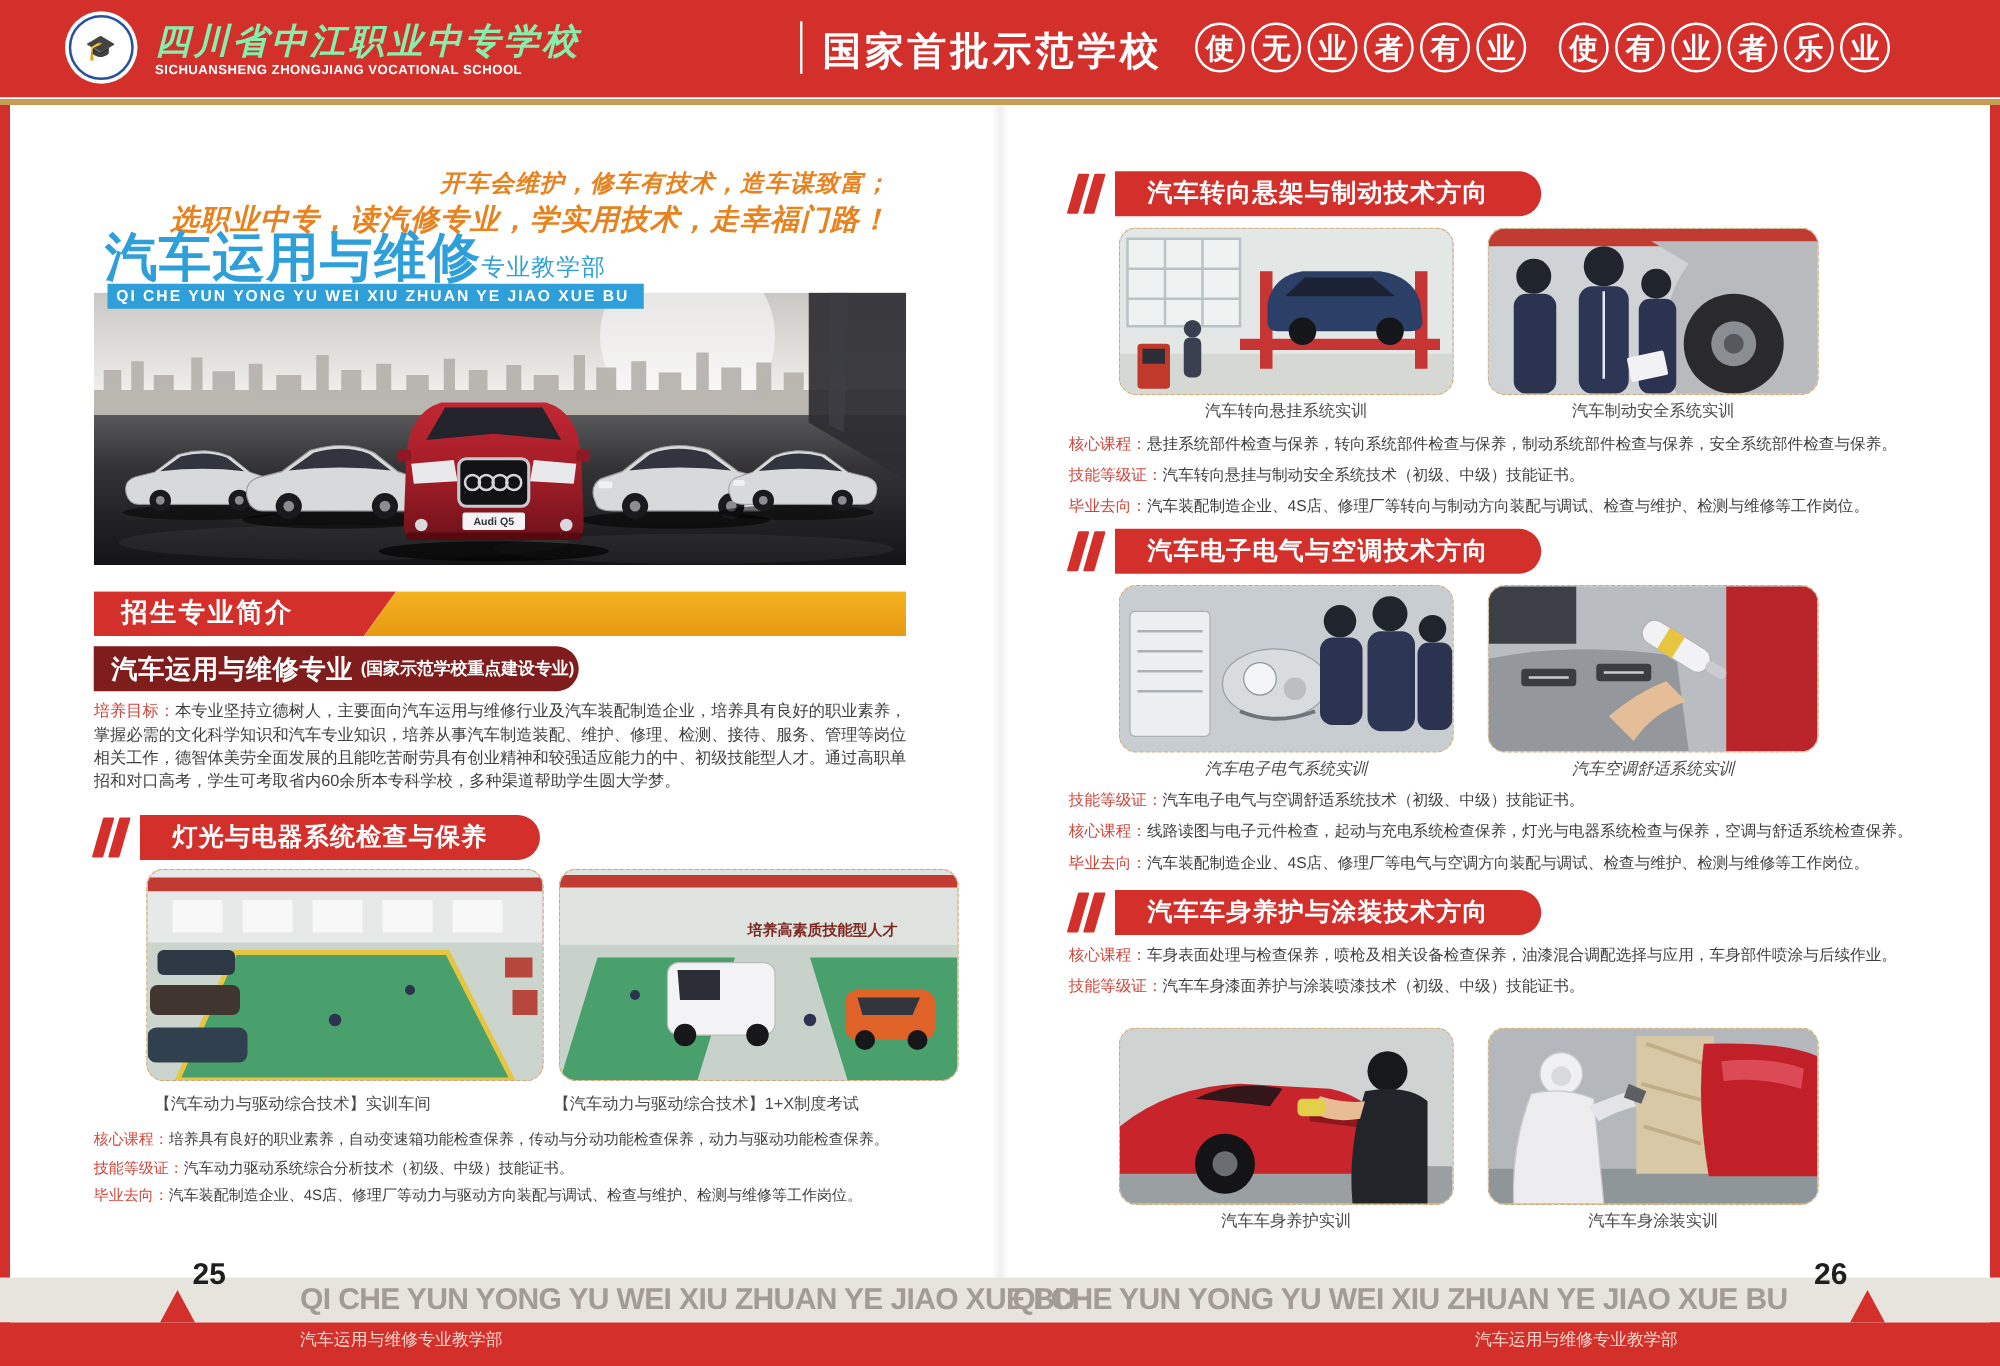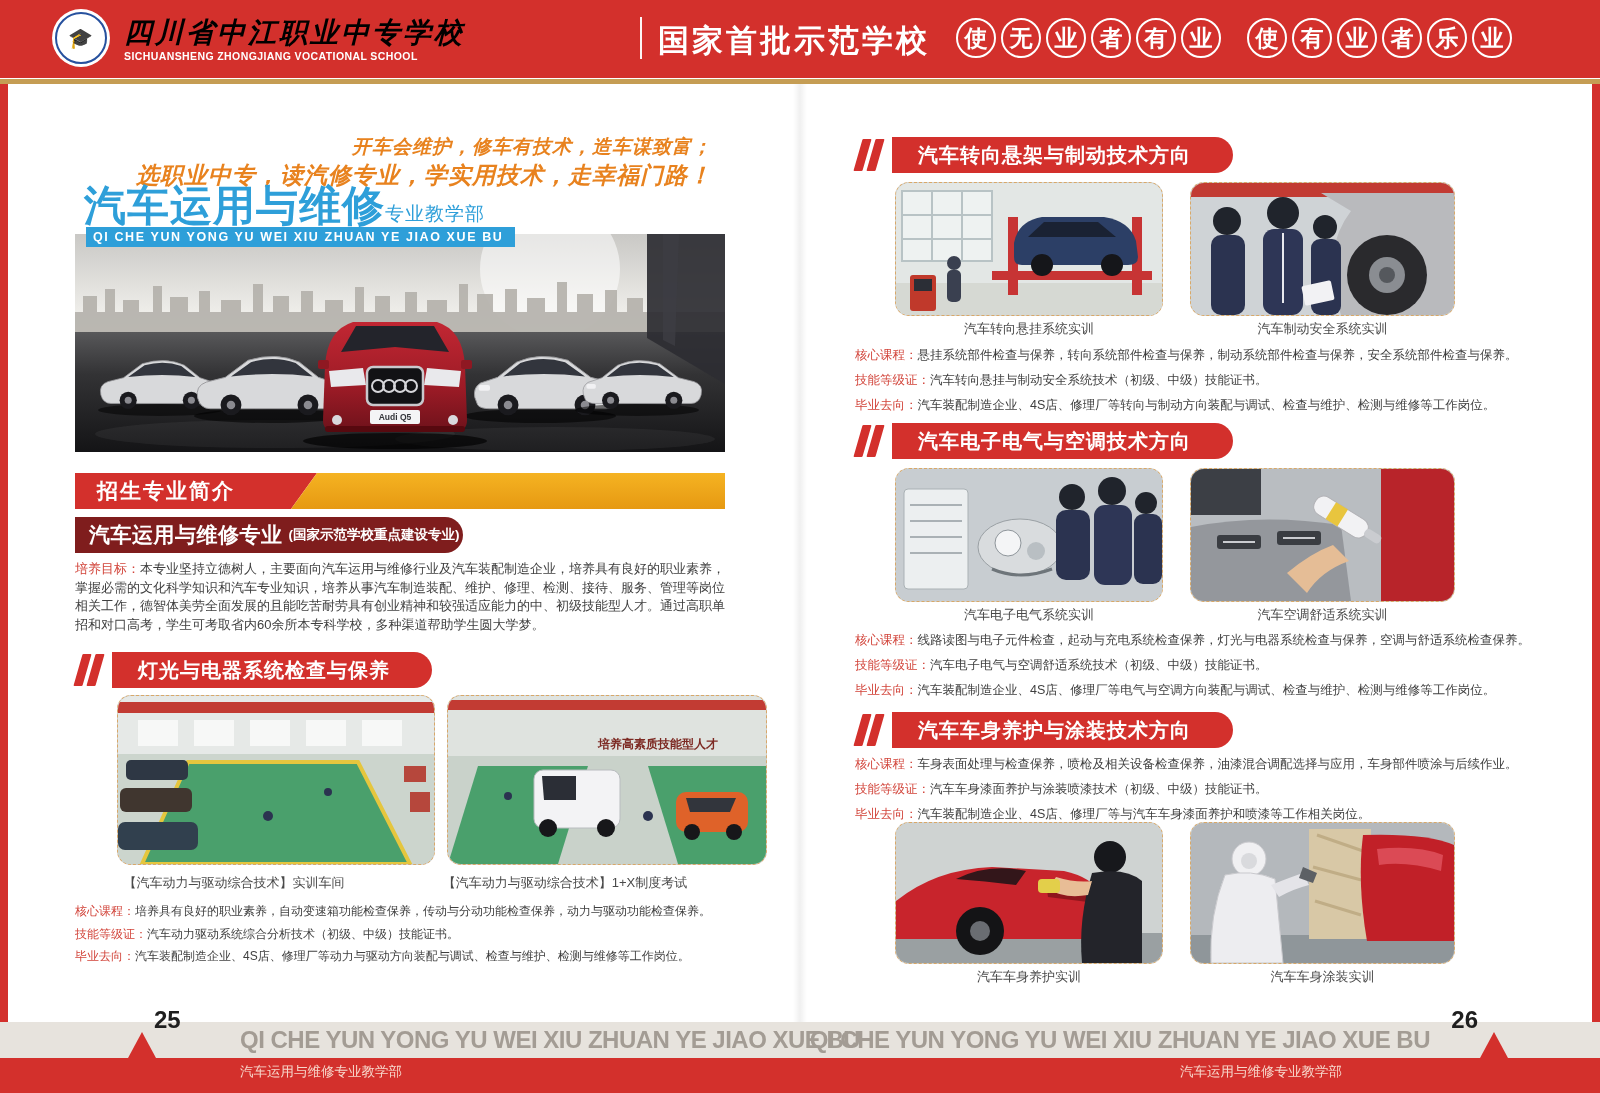--- a/index.html
+++ b/index.html
@@ -6,21 +6,21 @@
   .page{position:relative;width:1600px;height:1093px;background:#fff;overflow:hidden;
         font-family:"Liberation Sans","DejaVu Sans",sans-serif;}
   
   .header{position:absolute;left:0;top:0;width:1600px;height:78px;background:#d3302c;}
   .gold-line{position:absolute;left:0;top:78px;width:1600px;height:6px;
              background:linear-gradient(#ffffff 0 1px,#c59d54 1px 6px);}
   .logo{position:absolute;left:52px;top:9px;width:58px;height:58px;border-radius:50%;
         background:#fff;display:flex;align-items:center;justify-content:center;}
   .logo-inner{width:48px;height:48px;border:2px solid #27519e;border-radius:50%;
         display:flex;align-items:center;justify-content:center;color:#27519e;font-size:20px;}
-  .school-cn{position:absolute;left:124px;top:14px;color:#000000;font-size:28px;font-weight:bold;
+  .school-cn{position:absolute;left:124px;top:14px;color:#86efac;font-size:28px;font-weight:bold;
         font-style:italic;letter-spacing:3px;white-space:nowrap;}
   .school-en{position:absolute;left:124px;top:50px;color:#fff;font-size:10.5px;font-weight:bold;
         letter-spacing:.4px;white-space:nowrap;}
   .hdr-divider{position:absolute;left:640px;top:17px;width:2px;height:42px;background:#fff;opacity:.95;}
   .hdr-badge{position:absolute;left:658px;top:20px;color:#fff;font-size:31px;font-weight:bold;
         letter-spacing:3px;white-space:nowrap;}
   .slogan-circles{position:absolute;right:88px;top:18px;display:flex;align-items:center;gap:5px;}
   .sc{width:40px;height:40px;border:2.5px solid #fff;border-radius:50%;color:#fff;font-size:23px;
       font-weight:bold;display:flex;align-items:center;justify-content:center;box-sizing:border-box;}
   .sc-gap{width:16px;}
@@ -420,41 +420,40 @@
         <rect x="0" y="0" width="70" height="46" fill="#3c3f45"></rect>
         <g transform="rotate(32 150 48)">
           <rect x="120" y="38" width="60" height="20" rx="9" fill="#f2f2f4" stroke="#b2b2b6"></rect>
           <rect x="138" y="38" width="14" height="20" fill="#e8c53e"></rect>
           <rect x="178" y="43" width="18" height="9" rx="4" fill="#caccd0"></rect>
         </g>
         <path d="M96,104 Q120,84 142,76 L158,92 Q130,102 116,124 Z" fill="#e5bd96"></path>
       </svg>
     </div>
   </div>
-  <div class="rp-caps" style="left:895px;top:606px;">
+  <div class="rp-caps" style="left:895px;top:606px;font-style:italic;">
     <div class="cap" style="width:268px;">汽车电子电气系统实训</div>
     <div class="cap" style="width:265px;">汽车空调舒适系统实训</div>
   </div>
   <div class="rows rp" style="left:855px;top:632px;width:675px;">
+    <div class="row"><span class="red-label">技能等级证：</span><span>汽车电子电气与空调舒适系统技术（初级、中级）技能证书。</span></div>
     <div class="row"><span class="red-label">核心课程：</span><span>线路读图与电子元件检查，起动与充电系统检查保养，灯光与电器系统检查与保养，空调与舒适系统检查保养。</span></div>
-    <div class="row"><span class="red-label">技能等级证：</span><span>汽车电子电气与空调舒适系统技术（初级、中级）技能证书。</span></div>
     <div class="row"><span class="red-label">毕业去向：</span><span>汽车装配制造企业、4S店、修理厂等电气与空调方向装配与调试、检查与维护、检测与维修等工作岗位。</span></div>
   </div>
 
   <div class="dir-header" style="left:858px;top:712px;">
     <span class="chev">
         <i></i>
         <i></i>
       </span>
     <span class="dir-banner">汽车车身养护与涂装技术方向</span>
   </div>
   <div class="rows rp" style="left:855px;top:756px;width:675px;">
     <div class="row"><span class="red-label">核心课程：</span><span>车身表面处理与检查保养，喷枪及相关设备检查保养，油漆混合调配选择与应用，车身部件喷涂与后续作业。</span></div>
     <div class="row"><span class="red-label">技能等级证：</span><span>汽车车身漆面养护与涂装喷漆技术（初级、中级）技能证书。</span></div>
-    <div class="row"><span class="red-label">毕业去向：</span><span>汽车装配制造企业、4S店、修理厂等与汽车车身漆面养护和喷漆等工作相关岗位。</span></div>
   </div>
   <div class="rp-photos" style="left:895px;top:822px;">
     <div class="photo" style="width:268px;height:142px;">
       <svg width="266" height="140" viewBox="0 0 266 140">
         <rect width="266" height="140" fill="#cfd3d2"></rect>
         <rect x="0" y="110" width="266" height="30" fill="#9aa0a2"></rect>
         <path d="M0,78 Q40,46 96,44 L168,48 Q196,54 206,72 L206,116 L0,116 Z" fill="#c8242c"></path>
         <path d="M60,56 Q92,40 130,48 L120,62 Q88,58 60,56 Z" fill="#33161a"></path>
         <circle cx="84" cy="108" r="24" fill="#141416"></circle>
           <circle cx="84" cy="108" r="10" fill="#6a6d72"></circle>

